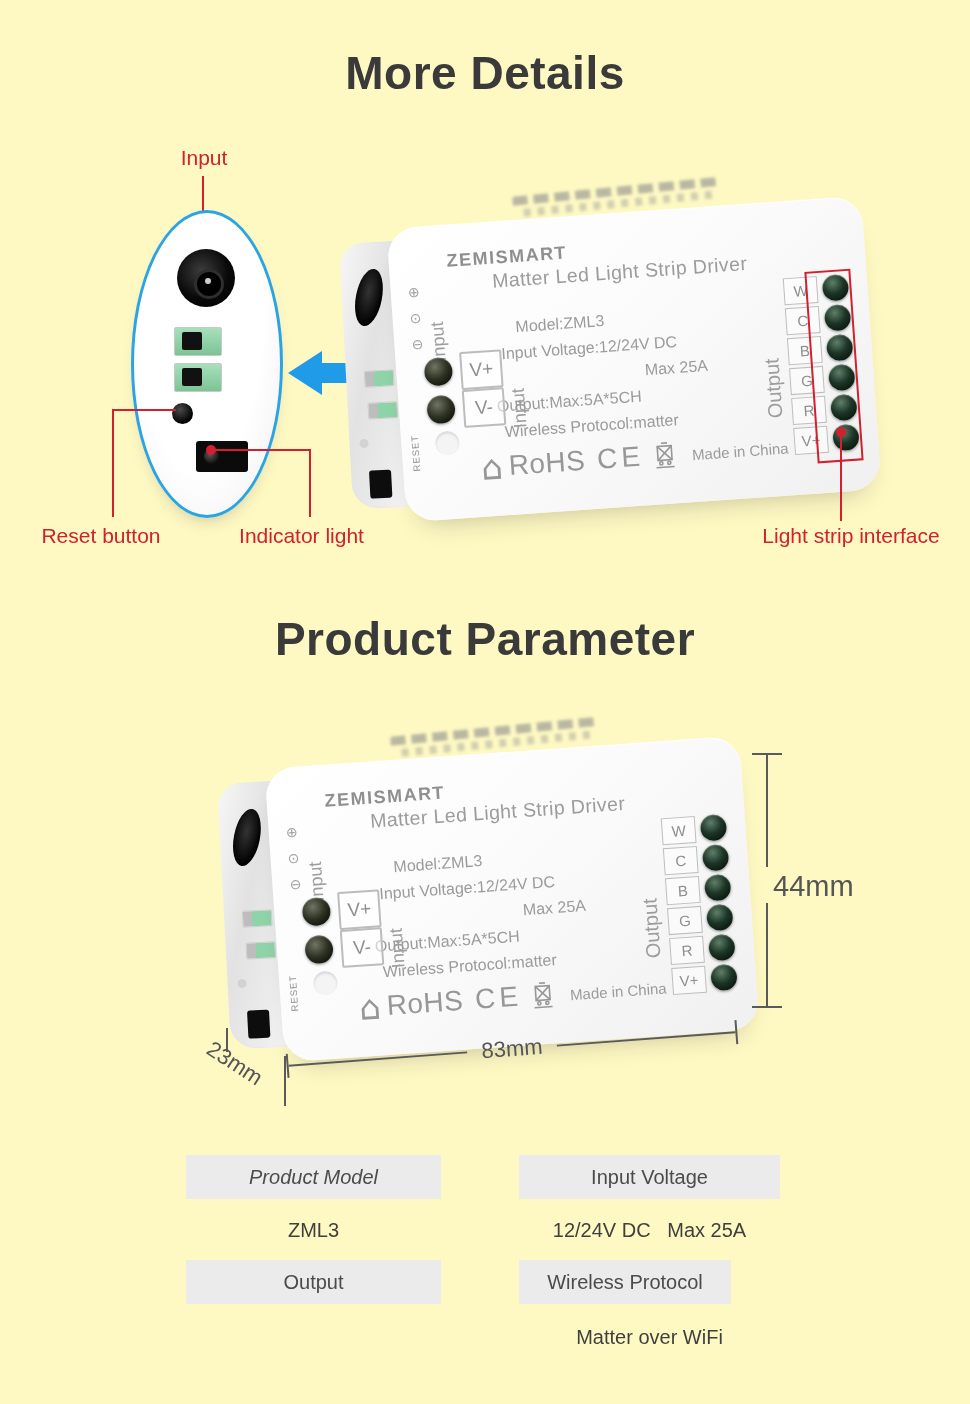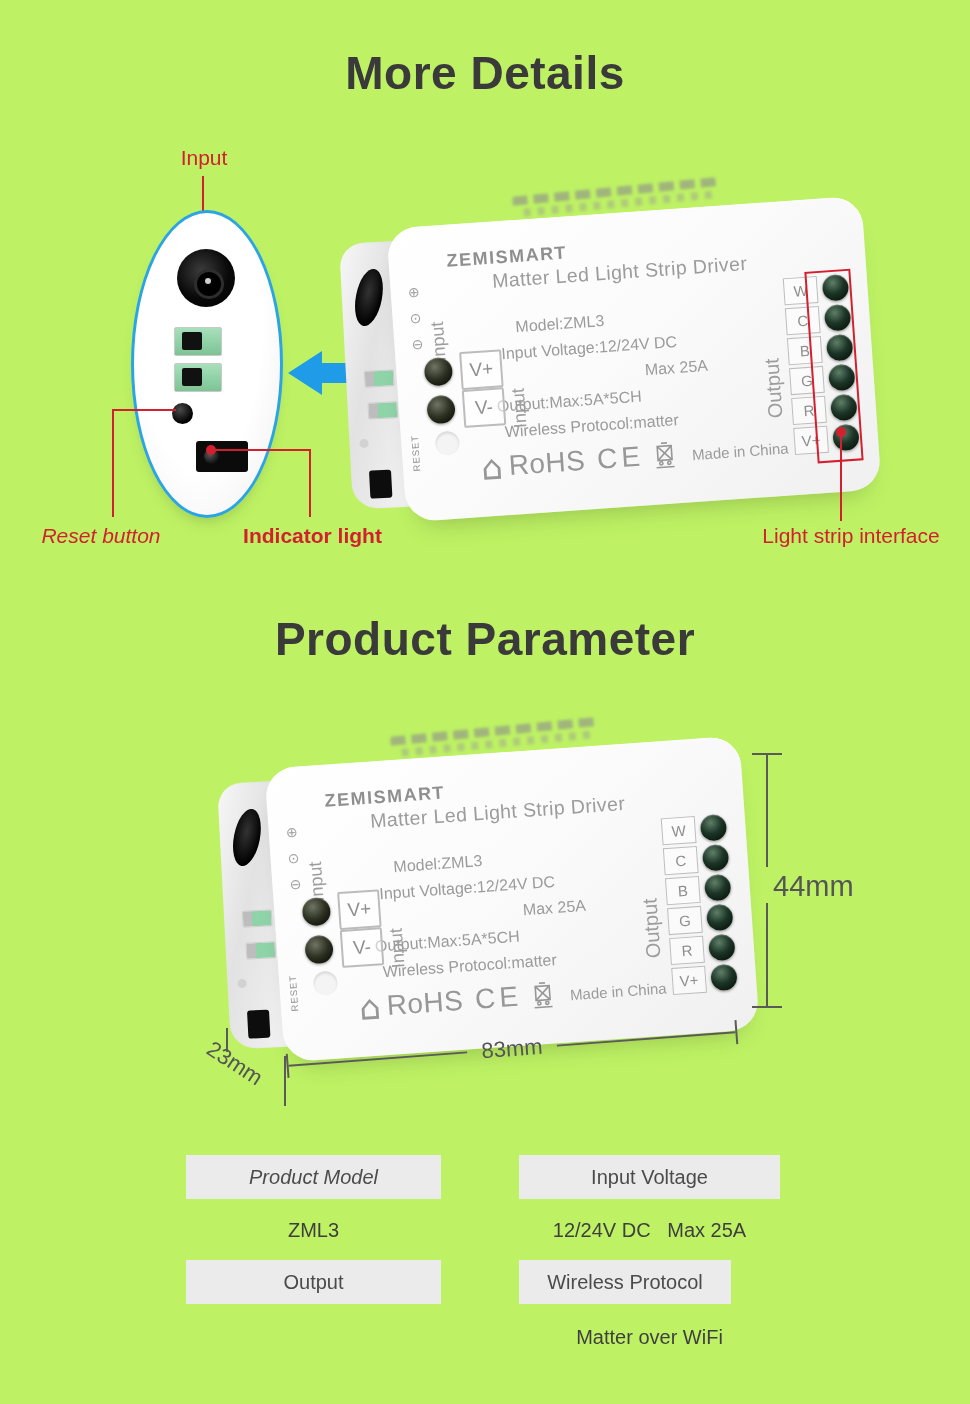--- a/index.html
+++ b/index.html
@@ -1,16 +1,16 @@
 <!DOCTYPE html>
 <html style="--annotation_red: #d2202f; --arrow_blue: #1f9be8; --ellipse_blue: #2ba4e6; --title_gray: #3a3a3a; --device_print: #9a9a9a; --table_header_bg: #ebebeb; --table_text: #4b4b4b;"><head>
 <meta charset="utf-8">
 <style>
   html,body{margin:0;padding:0;background:#ffffff;}
-  .page{position:relative;width:970px;height:1404px;background:#bef264;overflow:hidden;
+  .page{position:relative;width:970px;height:1404px;background:#fef9c3;overflow:hidden;
         font-family:"Liberation Sans","DejaVu Sans",sans-serif;}
 
   
   .big-title{position:absolute;left:0;width:100%;text-align:center;
              font-size:46px;font-weight:700;color:var(--title_gray,#3a3a3a);letter-spacing:.5px;}
   #title-more{top:46px;}
   #title-param{top:612px;}
 
   
   .ann-label{position:absolute;font-size:21px;color:var(--annotation_red,#d2202f);text-align:center;}
@@ -143,26 +143,26 @@
         <div class="slot"></div>
       </div>
     <div class="reset-btn-big"></div>
     <div class="indicator-big">
         <div class="lens"></div>
       </div>
   </div>
 
   <div class="lead" style="left:112px;top:409px;width:64px;height:2px;"></div>
   <div class="lead" style="left:112px;top:409px;width:2px;height:108px;"></div>
-  <div class="ann-label" style="left:30px;top:524px;width:142px;font-style:italic;">Reset button</div>
+  <div class="ann-label" style="left:30px;top:524px;width:142px;">Reset button</div>
 
   <div class="lead-dot" style="left:206px;top:445px;"></div>
   <div class="lead" style="left:214px;top:449px;width:97px;height:2px;"></div>
   <div class="lead" style="left:309px;top:449px;width:2px;height:68px;"></div>
-  <div class="ann-label" style="left:240px;top:524px;width:145px;font-weight:bold;">Indicator light</div>
+  <div class="ann-label" style="left:229px;top:524px;width:145px;">Indicator light</div>
 
   <svg class="blue-arrow" width="106" height="50" viewBox="0 0 106 50">
     <polygon points="0,25 34,3 34,15 106,15 106,35 34,35 34,47" fill="#1f9be8"></polygon>
   </svg>
 
   <div class="device dev1">
     <div class="dev-side">
       <div class="side-jack"></div>
       <div class="side-slot ss1"></div>
       <div class="side-slot ss2"></div>

